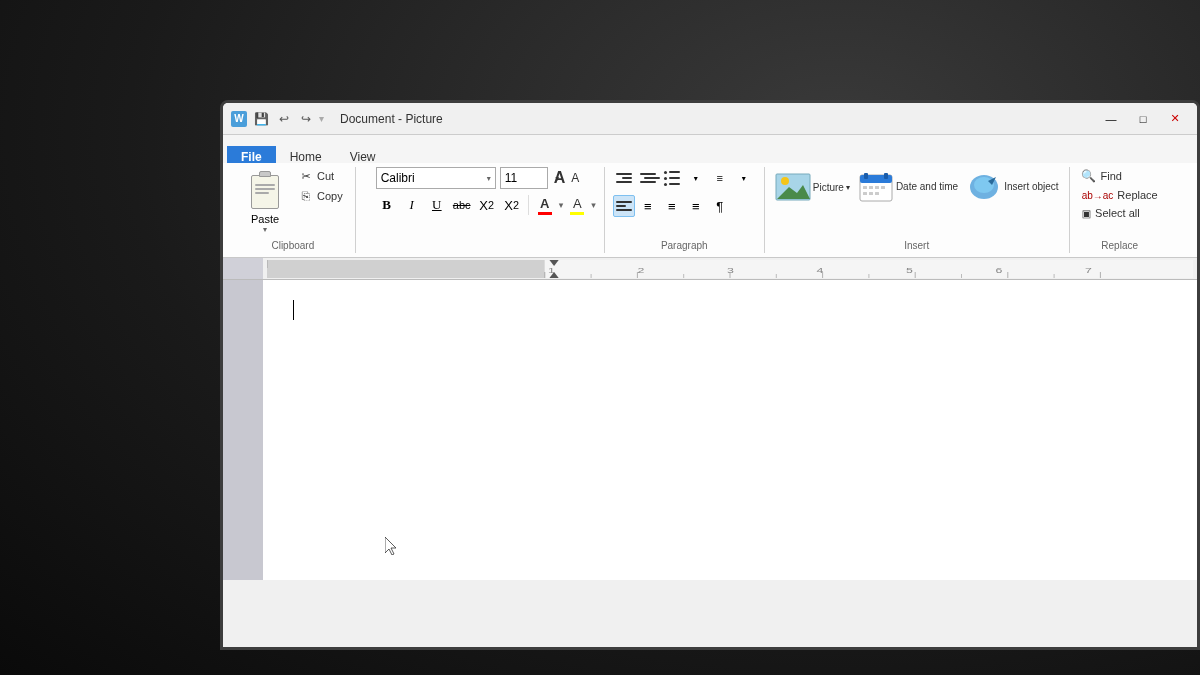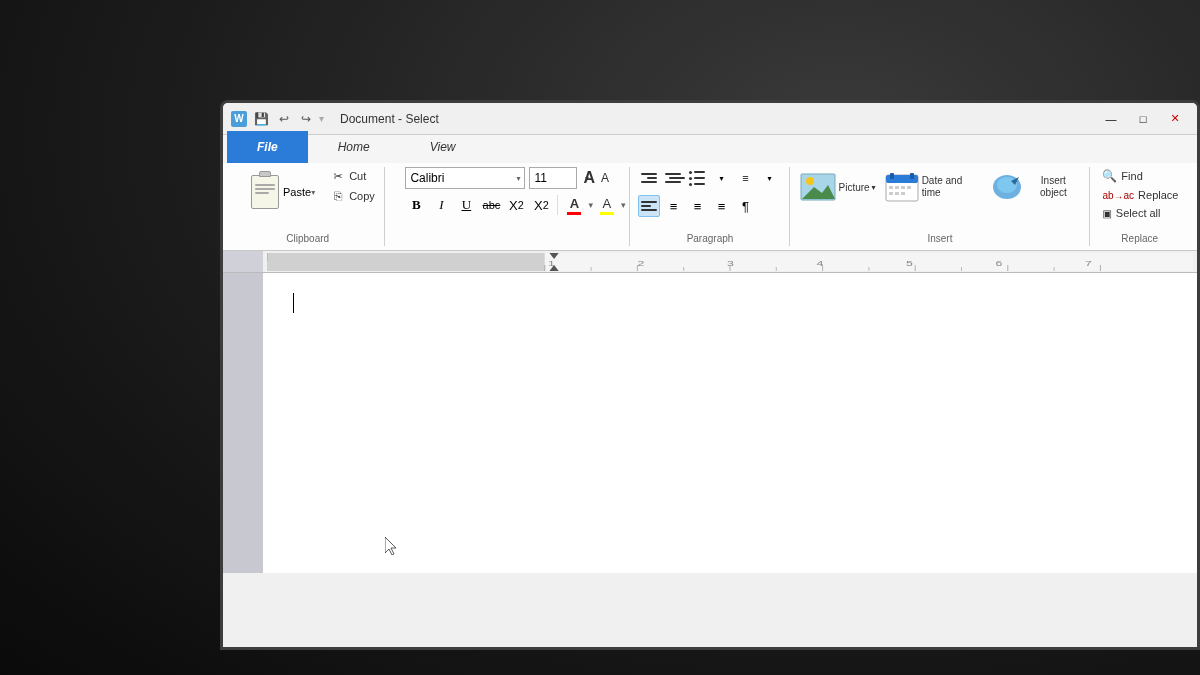--- a/index.html
+++ b/index.html
@@ -94,28 +94,27 @@
 
     .ribbon-tabs {
       display: flex;
       align-items: flex-end;
       padding: 0 4px;
       background: #f5f5f5;
       height: 28px;
     }
 
     .ribbon-tab {
-      padding: 4px 30px;
+      padding: 4px 14px;
       font-size: 12px;
       cursor: pointer;
       border: none;
       background: none;
       color: #333;
-      height: 32px;
-      font-style: italic;
+      height: 17px;
     }
 
     .ribbon-tab.active {
       background: #2b7bd9;
       color: white;
       font-weight: 600;
     }
 
     .ribbon-tab.home {
       background: none;
@@ -160,21 +159,21 @@
       margin-top: auto;
     }
 
     
     .clipboard-group {
       min-width: 90px;
     }
 
     .paste-btn {
       display: flex;
-      flex-direction: row;
+      flex-direction: column;
       align-items: center;
       cursor: pointer;
       padding: 4px 8px;
       font-size: 11px;
       background: none;
       border: none;
     }
 
     .small-btns {
       display: flex;
@@ -463,21 +462,21 @@
   <div class="app-window">
 
     <div class="title-bar">
       <div class="title-bar-icon">W</div>
       <div class="quick-access">
         <button class="qa-btn" title="Save">💾</button>
         <button class="qa-btn" title="Undo">↩</button>
         <button class="qa-btn" title="Redo">↪</button>
         <span style="font-size:10px;color:#aaa;">▾</span>
       </div>
-      <span class="title-text">Document - Select</span>
+      <span class="title-text">Document - Picture</span>
       <div style="margin-left:auto;display:flex;gap:4px;">
         <button style="background:none;border:none;cursor:pointer;font-size:11px;width:28px;height:20px;">—</button>
         <button style="background:none;border:none;cursor:pointer;font-size:11px;width:28px;height:20px;">□</button>
         <button style="background:none;border:none;cursor:pointer;font-size:11px;width:28px;height:20px;color:#c00;">✕</button>
       </div>
     </div>
 
     <div class="ribbon-tabs">
       <button class="ribbon-tab active" style="background:#2b7bd9;color:white;font-size:12px;">File</button>
       <button class="ribbon-tab home">Home</button>
@@ -645,21 +644,21 @@
                 <rect x="26" y="2" width="4" height="6" fill="#1a5caa" rx="1"></rect>
                 <rect x="5" y="15" width="4" height="3" fill="#ccc" rx="0.5"></rect>
                 <rect x="11" y="15" width="4" height="3" fill="#ccc" rx="0.5"></rect>
                 <rect x="17" y="15" width="4" height="3" fill="#ccc" rx="0.5"></rect>
                 <rect x="23" y="15" width="4" height="3" fill="#ccc" rx="0.5"></rect>
                 <rect x="5" y="21" width="4" height="3" fill="#ccc" rx="0.5"></rect>
                 <rect x="11" y="21" width="4" height="3" fill="#ccc" rx="0.5"></rect>
                 <rect x="17" y="21" width="4" height="3" fill="#ccc" rx="0.5"></rect>
               </svg>
             </div>
-            <span style="text-align:left;line-height:1.2;">Date and time</span>
+            <span style="text-align:right;line-height:1.2;">Date and time</span>
           </button>
           <button class="insert-btn">
             <div class="insert-icon">
 
               <svg width="36" height="32" viewBox="0 0 36 32">
                 <ellipse cx="18" cy="16" rx="14" ry="12" fill="#4a9eda" opacity="0.8"></ellipse>
                 <ellipse cx="18" cy="14" rx="10" ry="8" fill="#7ec8f0"></ellipse>
                 <polygon points="22,10 30,6 26,14" fill="#2a6a9a"></polygon>
               </svg>
             </div>

